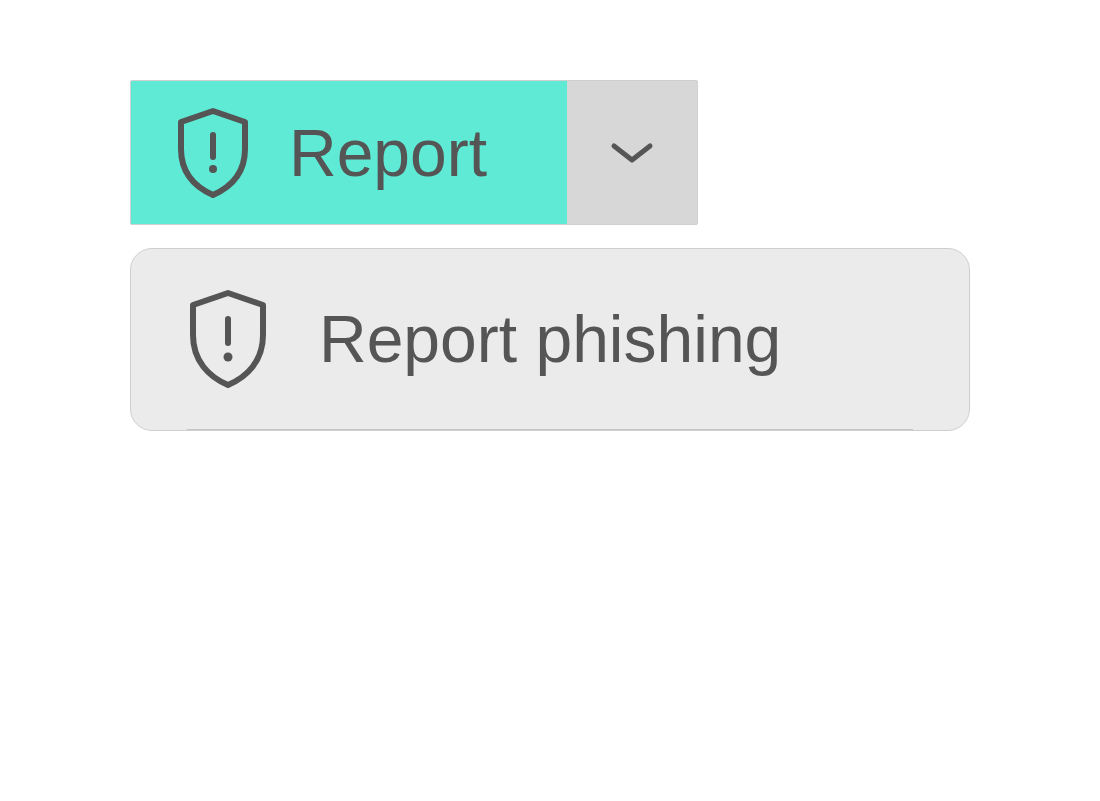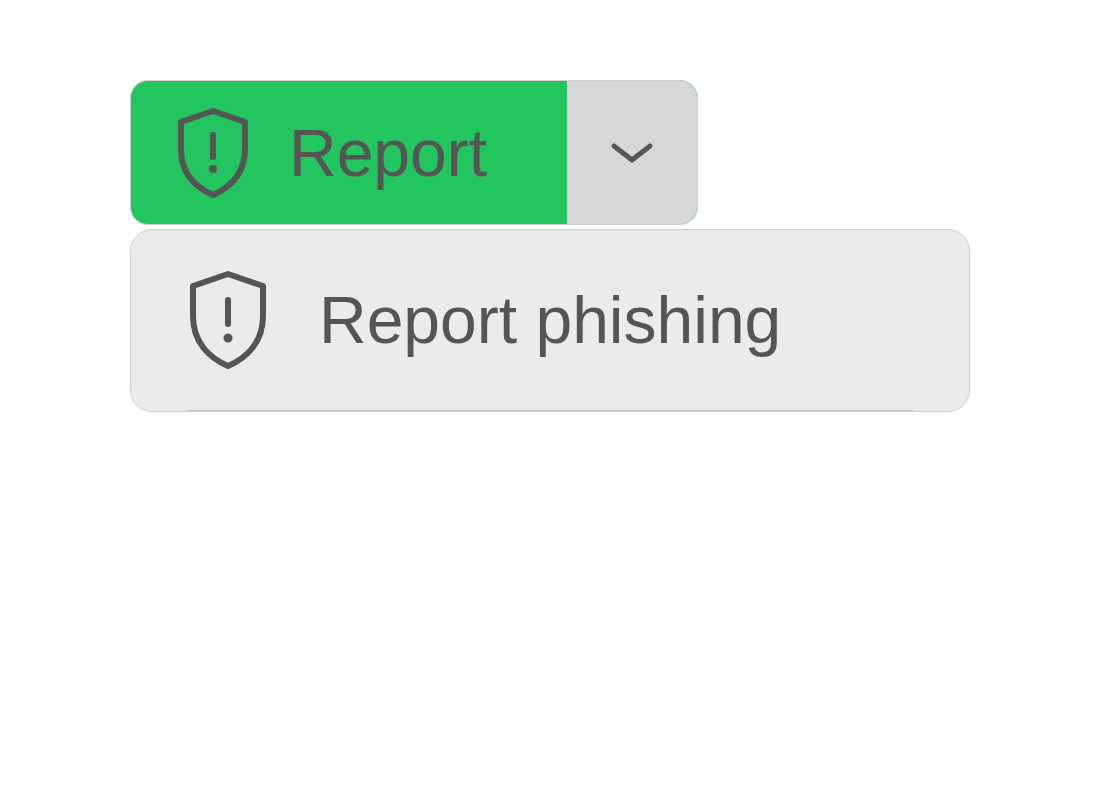--- a/index.html
+++ b/index.html
@@ -16,25 +16,25 @@
     }
     .container {
       position: absolute;
       left: 130px;
       top: 80px;
     }
     .split-button {
       display: flex;
       align-items: stretch;
       border: 1px solid #cfcfcf;
-      border-radius: 18px;
+      border-radius: 2px;
       overflow: hidden;
       width: 568px;
       height: 145px;
-      background: #22c55e;
+      background: #5eead4;
     }
     .split-button-main {
       display: flex;
       align-items: center;
       gap: 38px;
       padding-left: 44px;
       flex: 1;
       cursor: pointer;
     }
     .split-button-caret {
@@ -49,21 +49,21 @@
       display: flex;
       align-items: center;
       justify-content: center;
     }
     .btn-label {
       font-size: 66px;
       color: #555555;
       font-weight: 400;
     }
     .dropdown {
-      margin-top: 4px;
+      margin-top: 23px;
       width: 840px;
       background: #ebebeb;
       border: 1px solid #cfcfcf;
       border-radius: 22px;
       overflow: hidden;
     }
     .menu-item {
       display: flex;
       align-items: center;
       gap: 50px;

